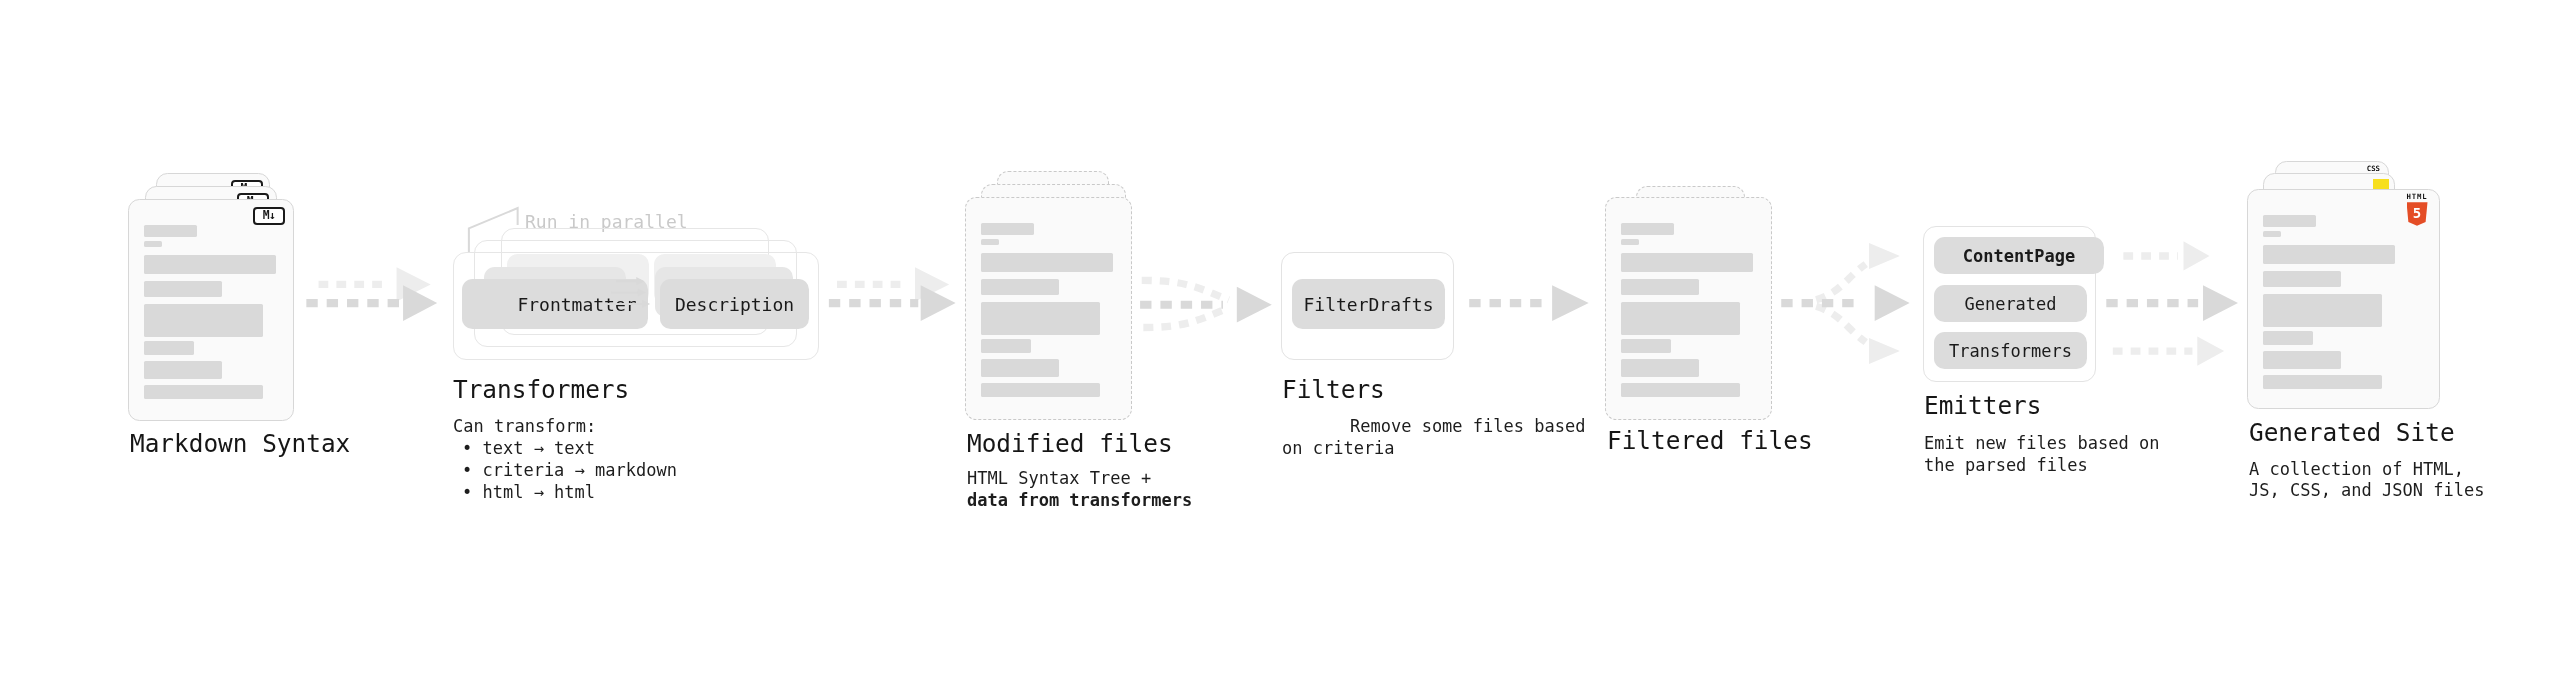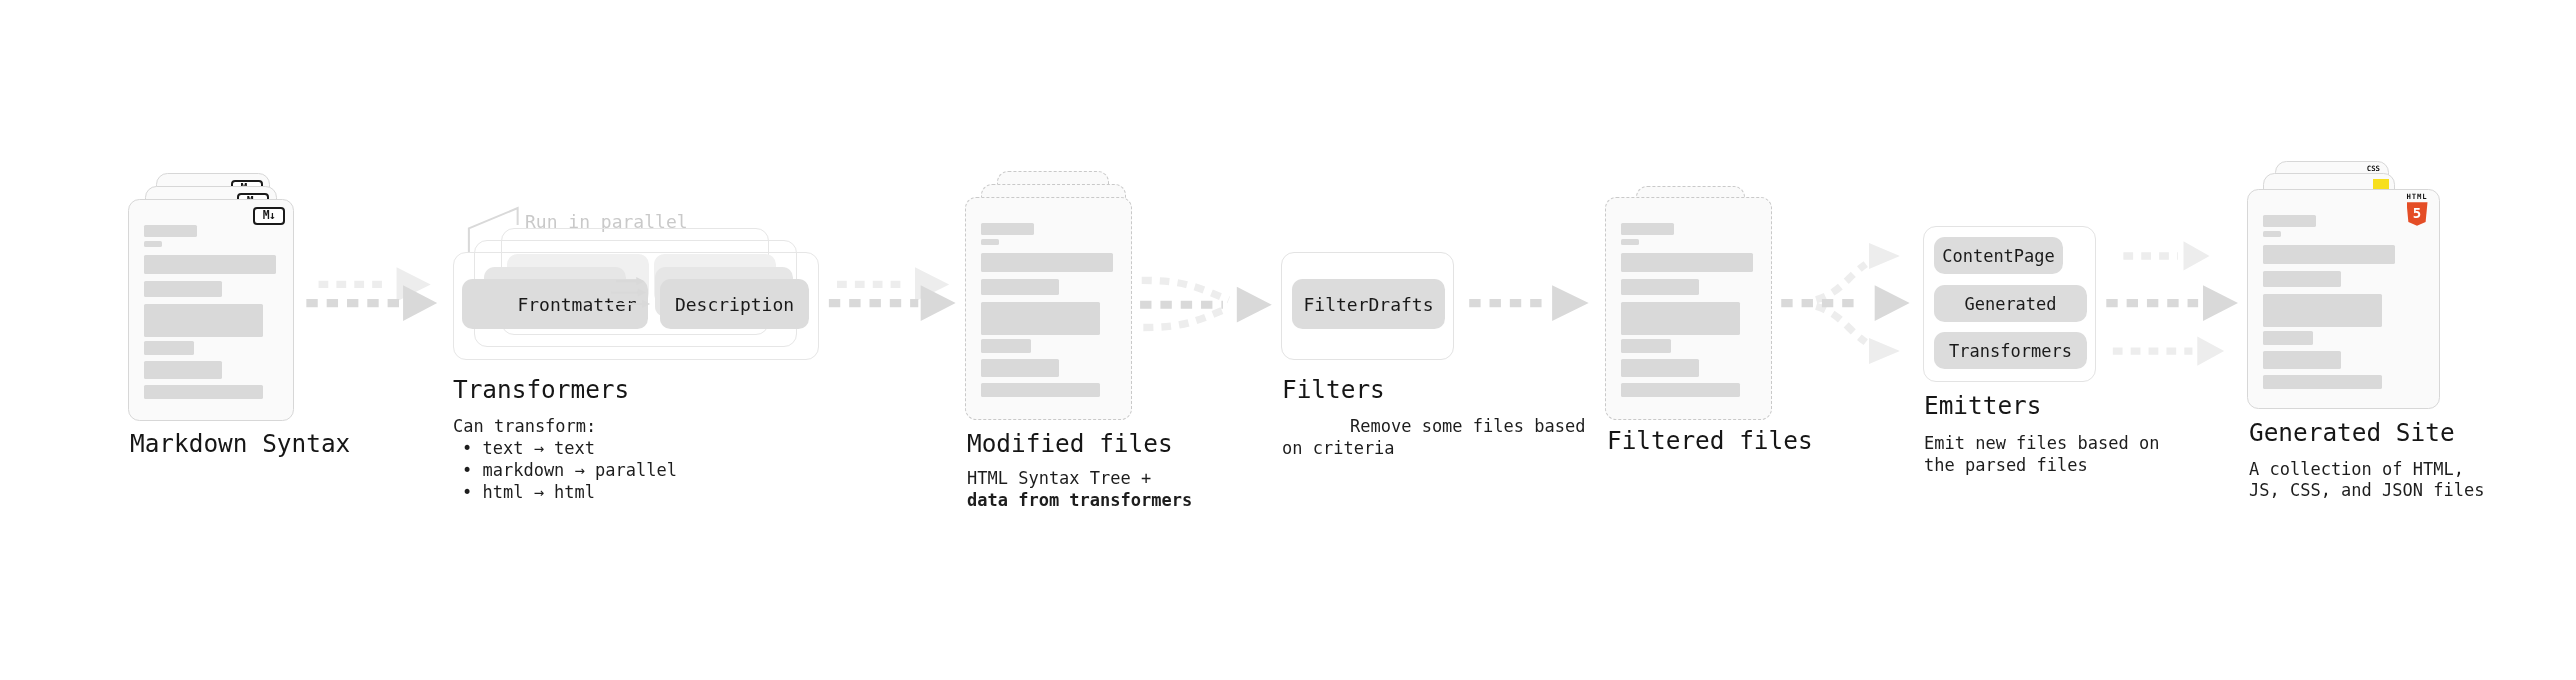--- a/index.html
+++ b/index.html
@@ -86,21 +86,21 @@
 
     <div class="gbox ghost2" style="left:654px;top:254px;width:122px;height:50px;"></div>
     <div class="gbox ghost1" style="left:655px;top:267px;width:138px;height:50px;"></div>
     <div class="gbox" style="left:660px;top:279px;width:149px;height:50px;">
       <span>Description</span>
     </div>
 
     <div class="title" style="left:453px;top:377px;">Transformers</div>
     <div class="desc-line" style="left:453px;top:415px;">Can transform:</div>
     <div class="desc-line" style="left:462px;top:437px;">• text → text</div>
-    <div class="desc-line" style="left:462px;top:459px;">• markdown → parallel</div>
+    <div class="desc-line" style="left:462px;top:459px;">• criteria → markdown</div>
     <div class="desc-line" style="left:462px;top:481px;">• html → html</div>
   </div>
 
   <div>
     <div class="doc dashed" style="left:997px;top:171px;width:112px;height:57px;"></div>
     <div class="doc dashed" style="left:981px;top:184px;width:145px;height:57px;"></div>
     <div class="doc dashed" style="left:965px;top:197px;width:167px;height:223px;">
       <i class="bar b1"></i>
       <i class="bar b2"></i>
       <i class="bar b3"></i>
@@ -135,21 +135,21 @@
       <i class="bar b5"></i>
       <i class="bar b6"></i>
       <i class="bar b7"></i>
       <i class="bar b8"></i>
     </div>
     <div class="title" style="left:1607px;top:428px;">Filtered files</div>
   </div>
 
   <div>
     <div class="panel" style="left:1923px;top:226px;width:173px;height:156px;"></div>
-    <div class="gbox" style="left:1934px;top:237px;width:129px;height:37px;font-size:17px;">
+    <div class="gbox" style="left:1934px;top:237px;width:170px;height:37px;font-size:17px;font-weight:bold;">
       <span>ContentPage</span>
     </div>
     <div class="gbox" style="left:1934px;top:285px;width:153px;height:37px;font-size:17px;">
       <span>Generated</span>
     </div>
     <div class="gbox" style="left:1934px;top:332px;width:153px;height:37px;font-size:17px;">
       <span>Transformers</span>
     </div>
     <div class="title" style="left:1924px;top:393px;">Emitters</div>
     <div class="desc-line" style="left:1924px;top:432px;">Emit new files based on</div>

